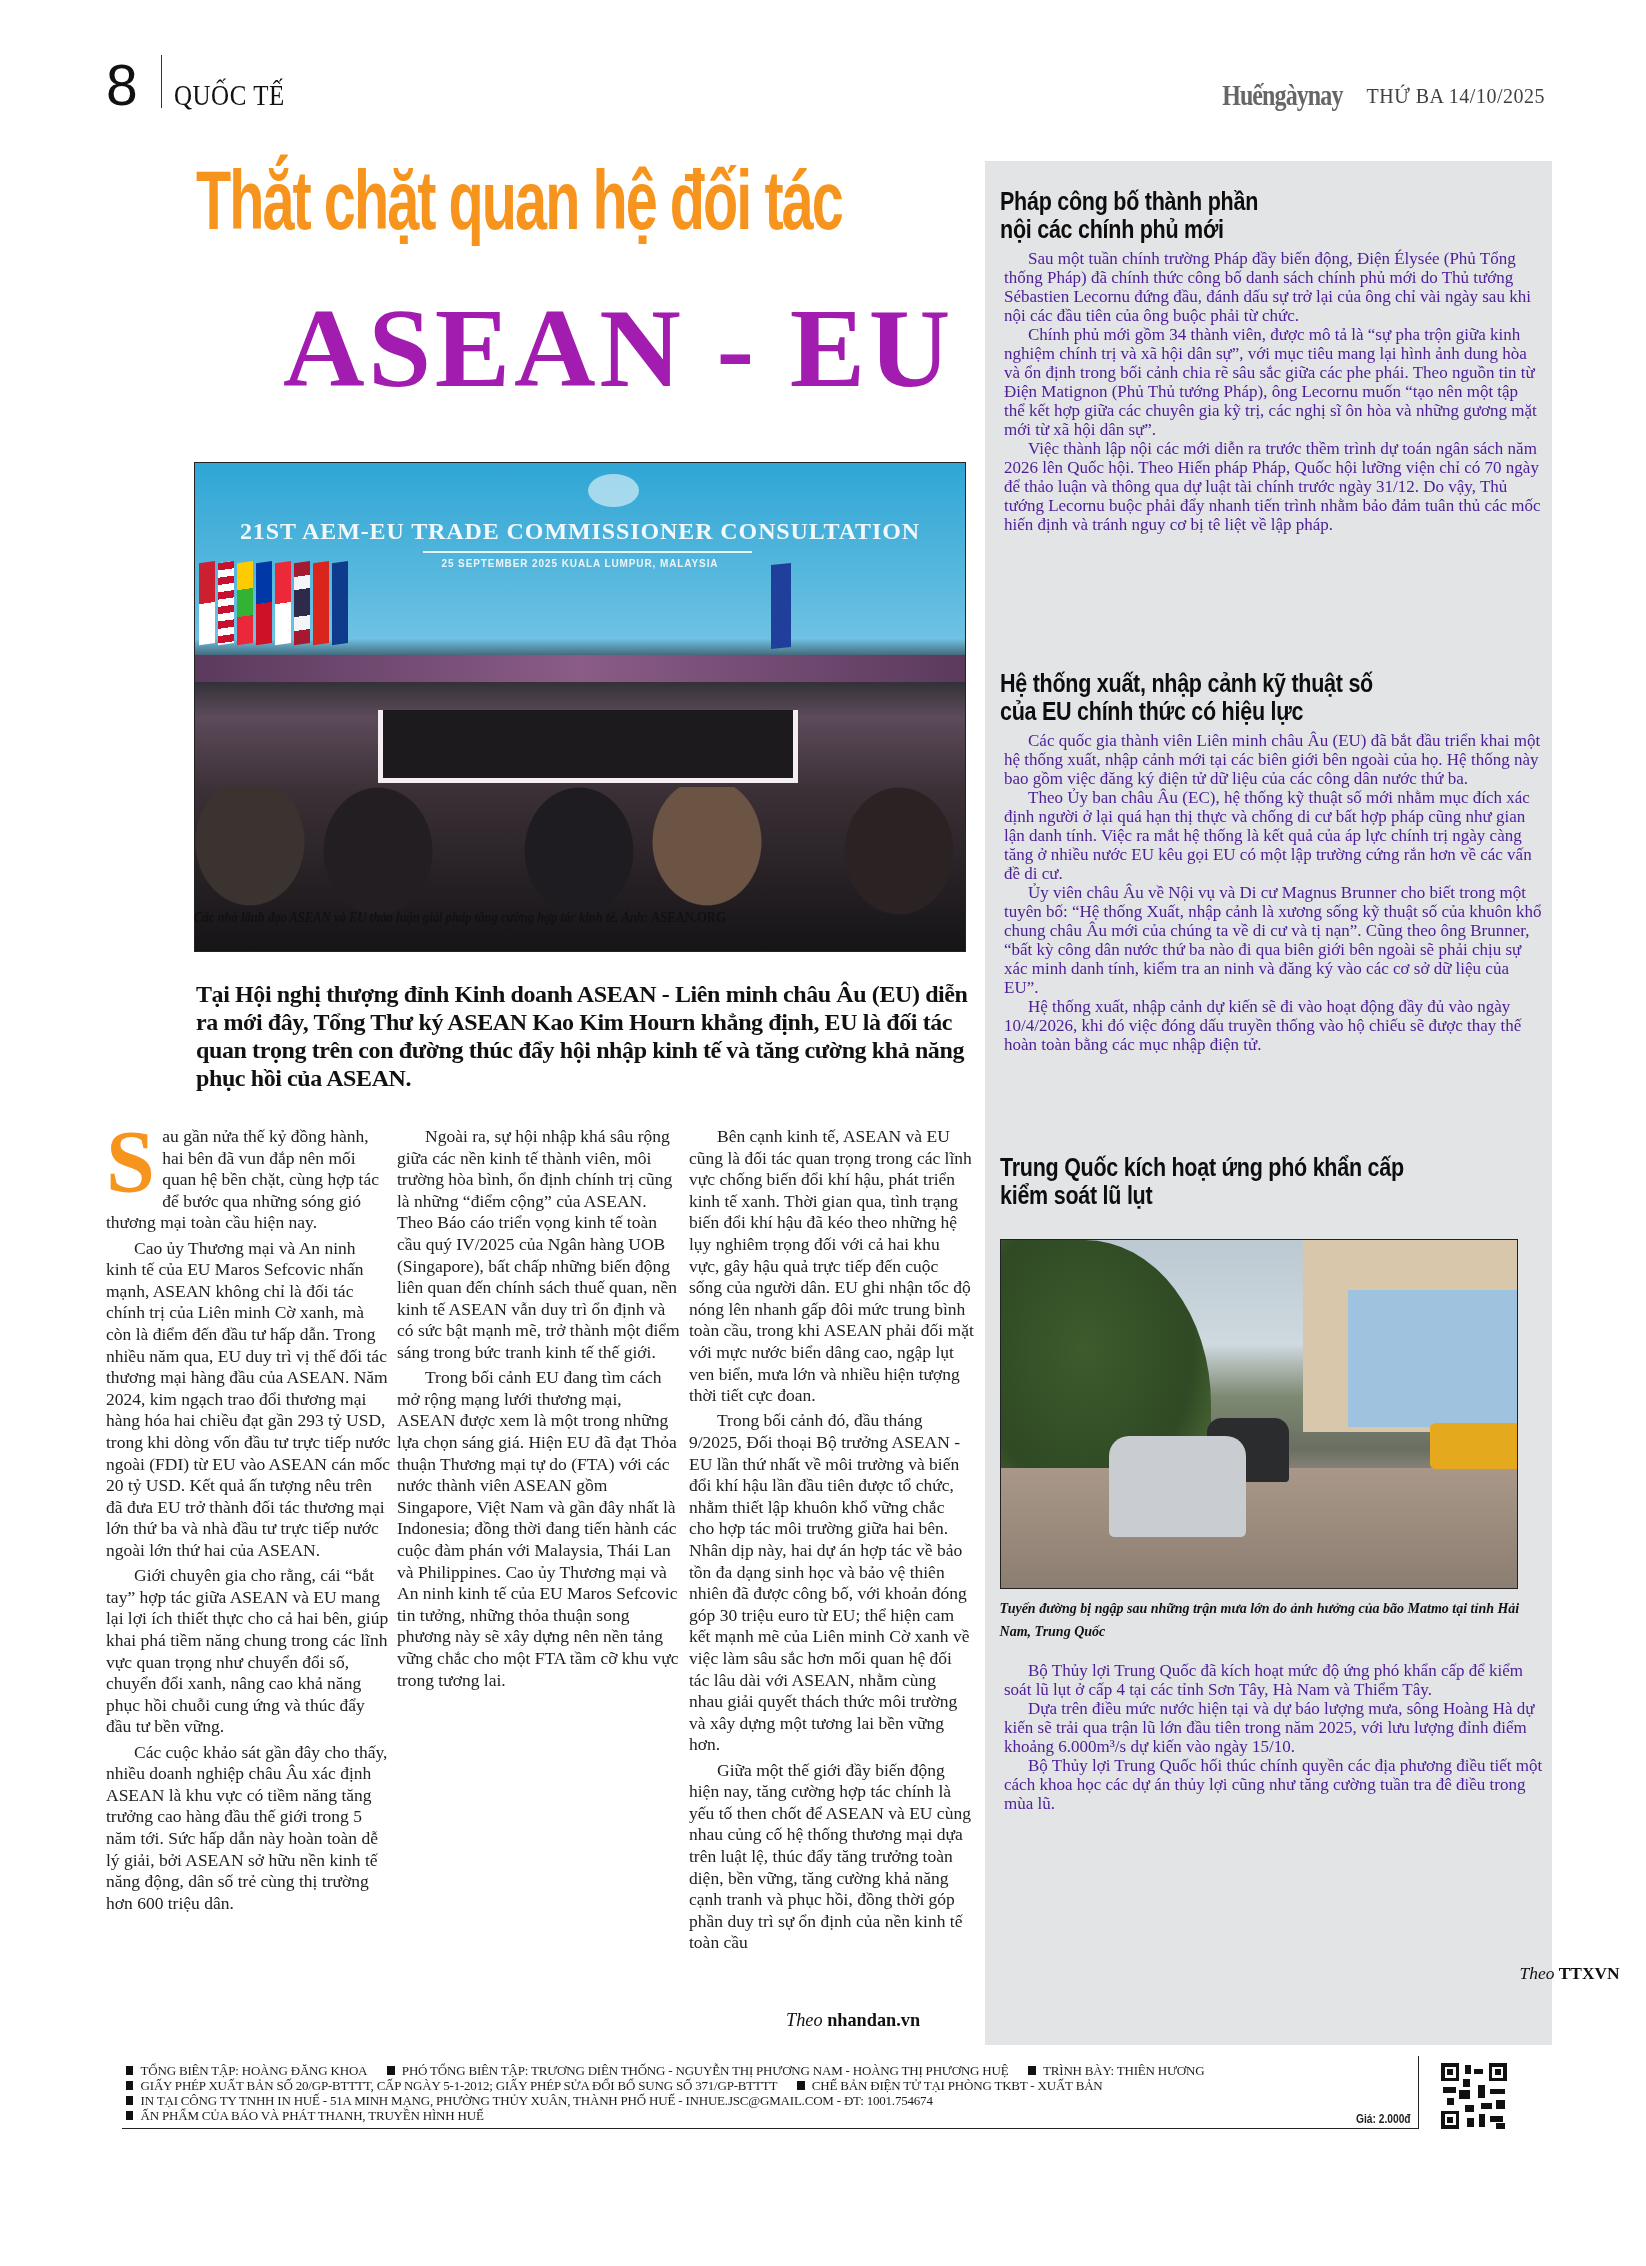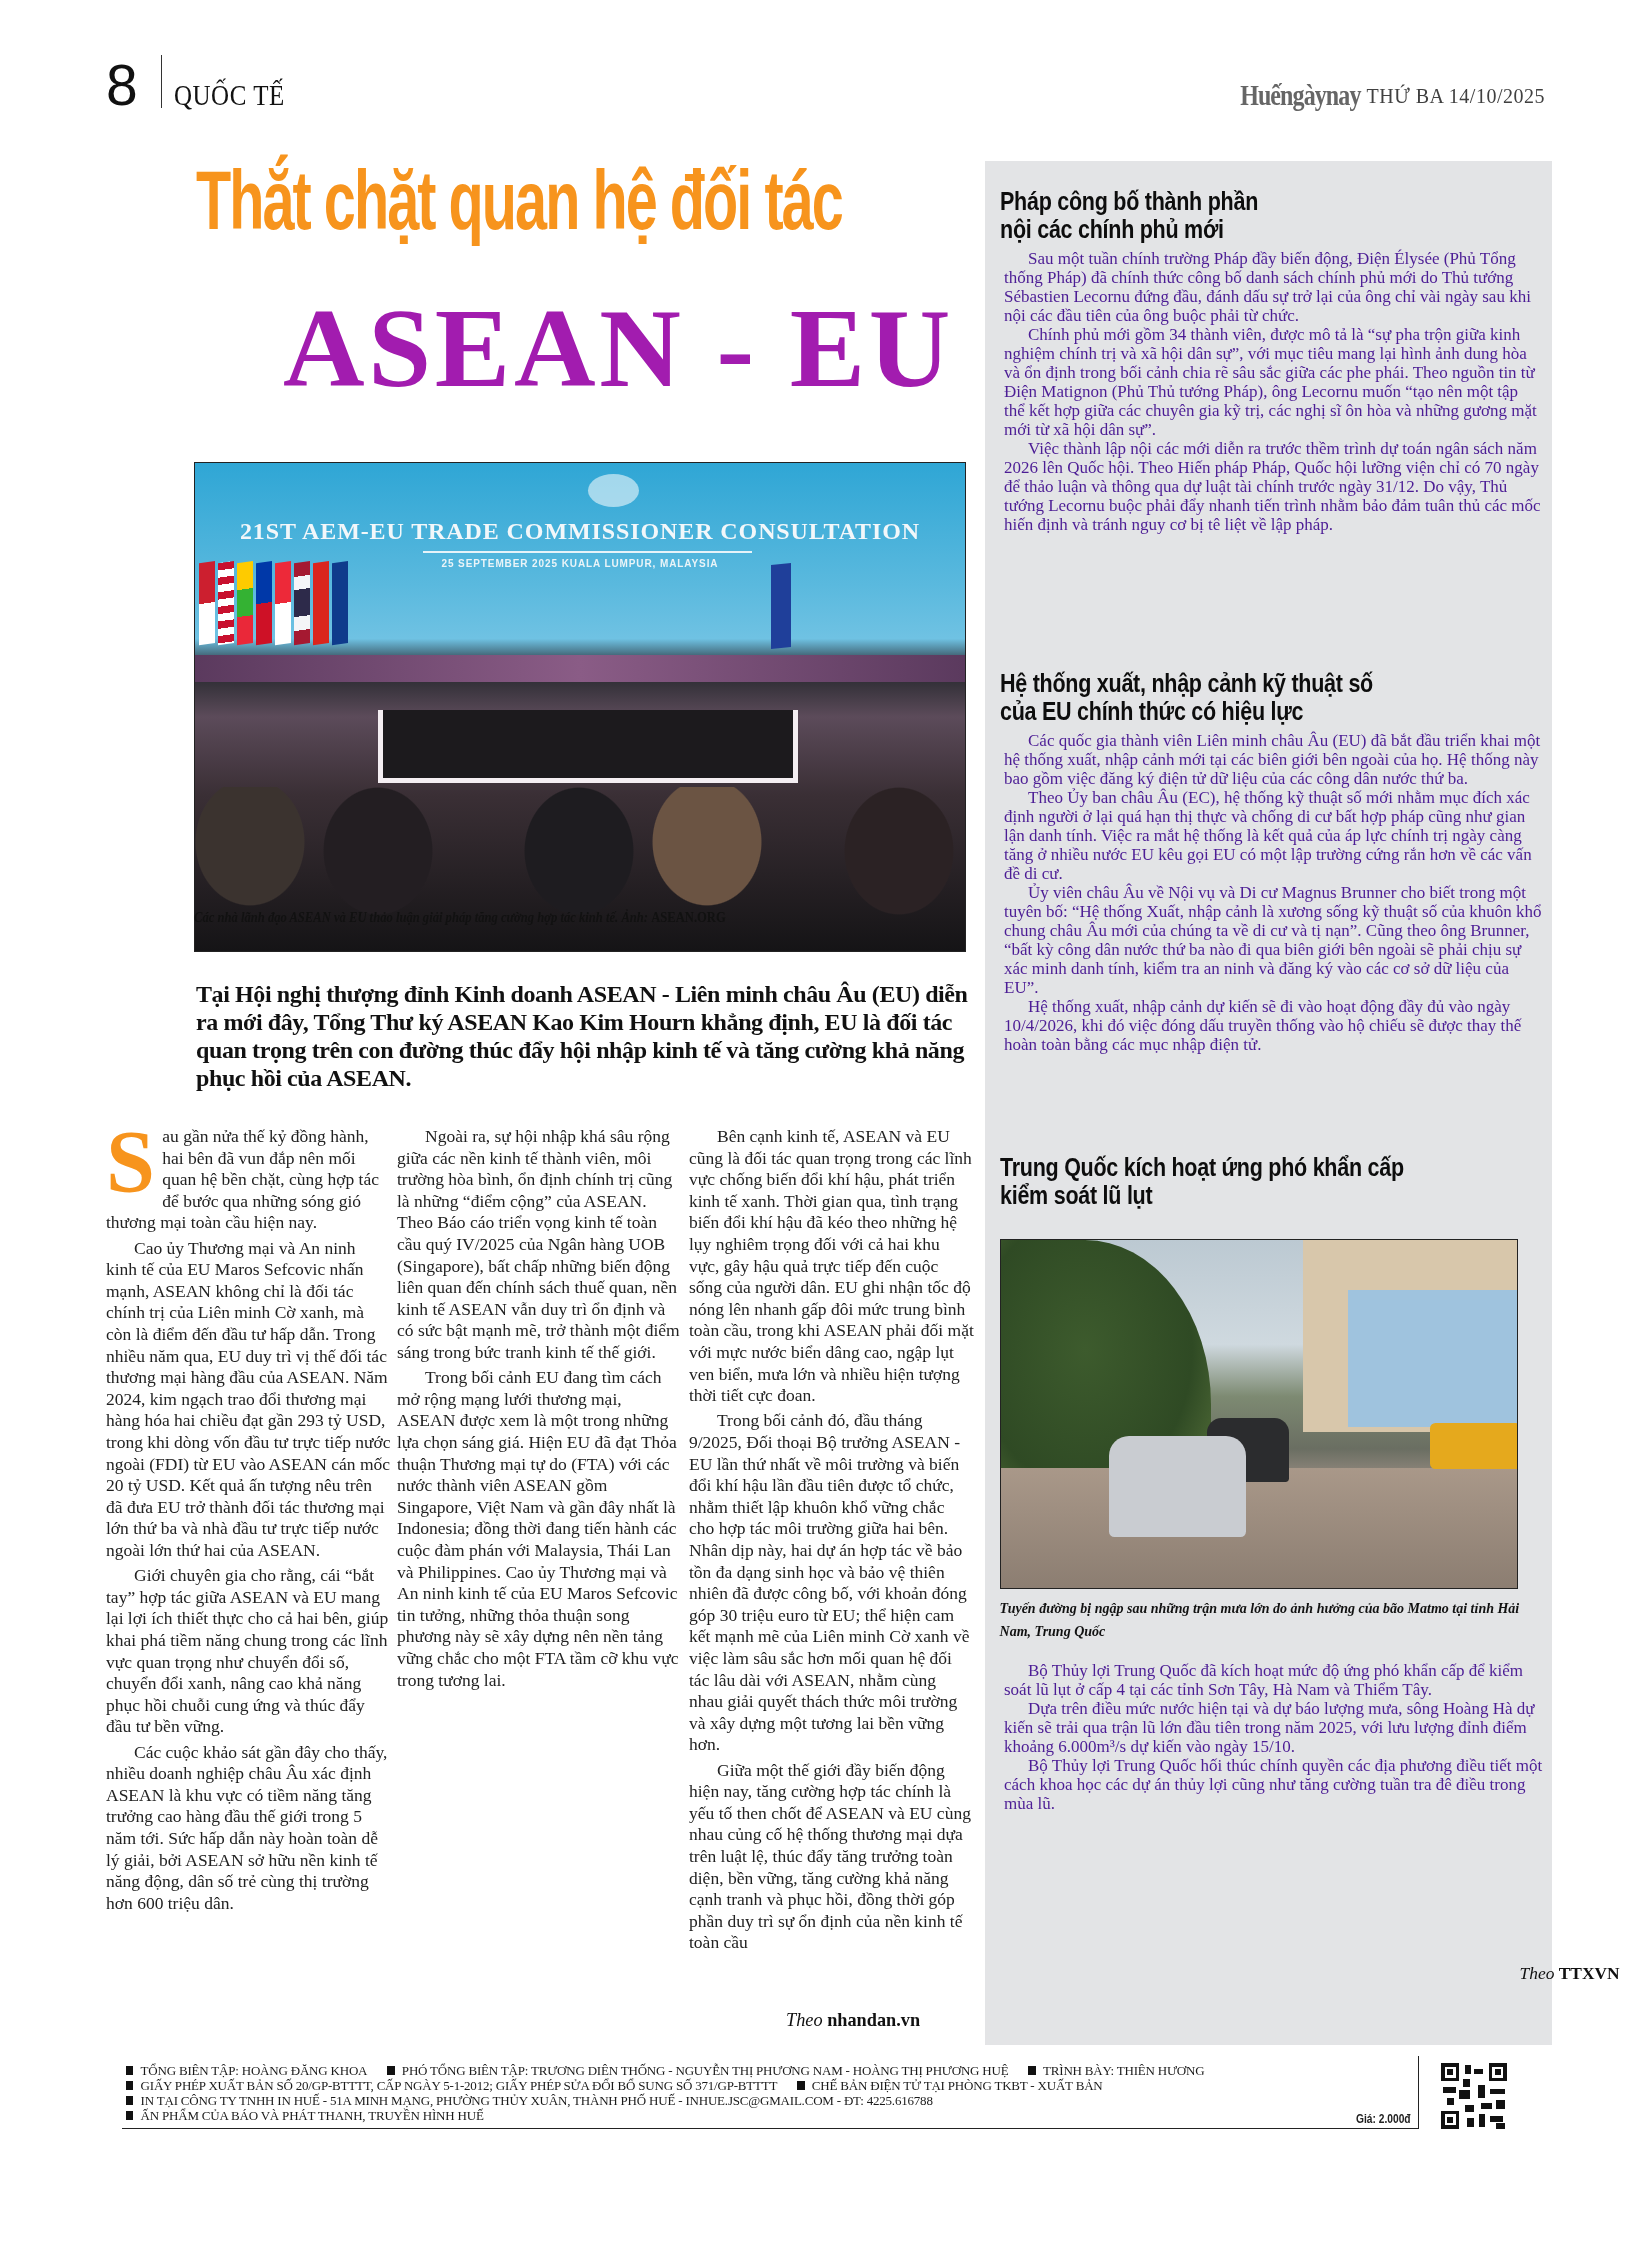--- a/index.html
+++ b/index.html
@@ -3,21 +3,21 @@
 <meta charset="utf-8">
 <style>
   * { box-sizing: border-box; margin: 0; padding: 0; }
   html, body { width: 1647px; height: 2267px; background: #ffffff; overflow: hidden; }
   body { position: relative; font-family: "Liberation Serif", serif; color: #1a1a1a; }
 
   
   .hdr-pagenum { position: absolute; left: 106px; top: 57px; font-family: "Liberation Sans", sans-serif; font-size: 57px; line-height: 57px; color: #111; }
   .hdr-divider { position: absolute; left: 161px; top: 55px; width: 0.9px; height: 53px; background: #333; }
   .hdr-section { position: absolute; left: 174px; top: 80px; font-family: "Liberation Serif", serif; font-size: 25px; letter-spacing: 0.5px; color: #111; transform: scaleY(1.15); transform-origin: left top; }
-  .hdr-right { position: absolute; right: 102px; top: 82px; display: flex; align-items: baseline; gap: 6px; }
+  .hdr-right { position: absolute; right: 102px; top: 82px; display: flex; align-items: baseline; gap: 24px; }
   .hdr-brand { font-family: "Liberation Serif", serif; font-weight: bold; font-size: 24px; color: #666; letter-spacing: -0.9px; transform: scaleY(1.2); }
   .hdr-date { font-family: "Liberation Serif", serif; font-size: 20px; color: #404040; letter-spacing: 0.5px; }
 
   
   .headline-1 { position: absolute; left: 196px; top: 154px; font-family: "Liberation Sans", sans-serif; font-weight: bold; font-size: 80px; line-height: 88px; color: #f7941d; letter-spacing: -2.7px; transform: scaleX(0.72) scaleY(1.05); transform-origin: left top; white-space: nowrap; }
   .headline-2 { position: absolute; left: 283px; top: 291px; font-family: "Liberation Serif", serif; font-weight: bold; font-size: 113px; line-height: 113px; color: #a21caf; letter-spacing: 3.7px; white-space: nowrap; }
 
   
   .photo-main { position: absolute; left: 194px; top: 414px; width: 772px; height: 490px; border: 0.9px solid #222; overflow: hidden;
     background: linear-gradient(180deg, #2fa6d5 0%, #5ab9de 25%, #6fc2e3 36%, #23262b 42%, #5c4b5a 52%, #3a2f35 68%, #151416 100%); margin-top: 48px; }
@@ -200,21 +200,21 @@
       <span class="item">TRÌNH BÀY: THIÊN HƯƠNG</span>
   </div>
   <div class="footer-line">
     <span class="sq"></span>
       <span class="item">GIẤY PHÉP XUẤT BẢN SỐ 20/GP-BTTTT, CẤP NGÀY 5-1-2012; GIẤY PHÉP SỬA ĐỔI BỔ SUNG SỐ 371/GP-BTTTT</span>
     <span class="sq"></span>
       <span class="item">CHẾ BẢN ĐIỆN TỬ TẠI PHÒNG TKBT - XUẤT BẢN</span>
   </div>
   <div class="footer-line">
     <span class="sq"></span>
-      <span class="item">IN TẠI CÔNG TY TNHH IN HUẾ - 51A MINH MẠNG, PHƯỜNG THỦY XUÂN, THÀNH PHỐ HUẾ - INHUE.JSC@GMAIL.COM - ĐT: 4225.616788</span>
+      <span class="item">IN TẠI CÔNG TY TNHH IN HUẾ - 51A MINH MẠNG, PHƯỜNG THỦY XUÂN, THÀNH PHỐ HUẾ - INHUE.JSC@GMAIL.COM - ĐT: 1001.754674</span>
   </div>
   <div class="footer-line">
     <span class="sq"></span>
       <span class="item">ẤN PHẨM CỦA BÁO VÀ PHÁT THANH, TRUYỀN HÌNH HUẾ</span>
   </div>
 </div>
 <div class="footer-price">Giá: 2.000đ</div>
 <div class="qr">
   <div style="left:0;top:0;width:18.3px;height:18.3px;"></div>
   <div style="left:3.7px;top:3.7px;width:11px;height:11px;background:#fff;"></div>

